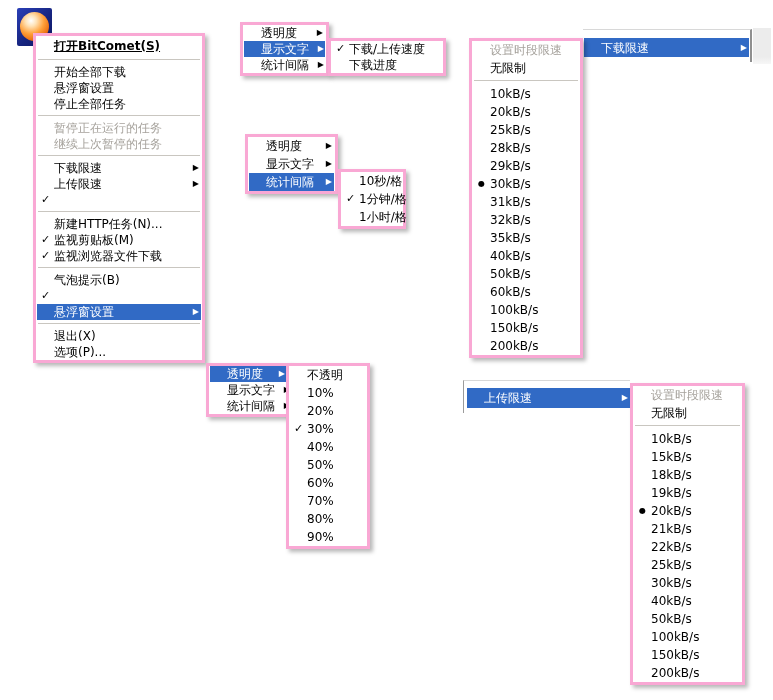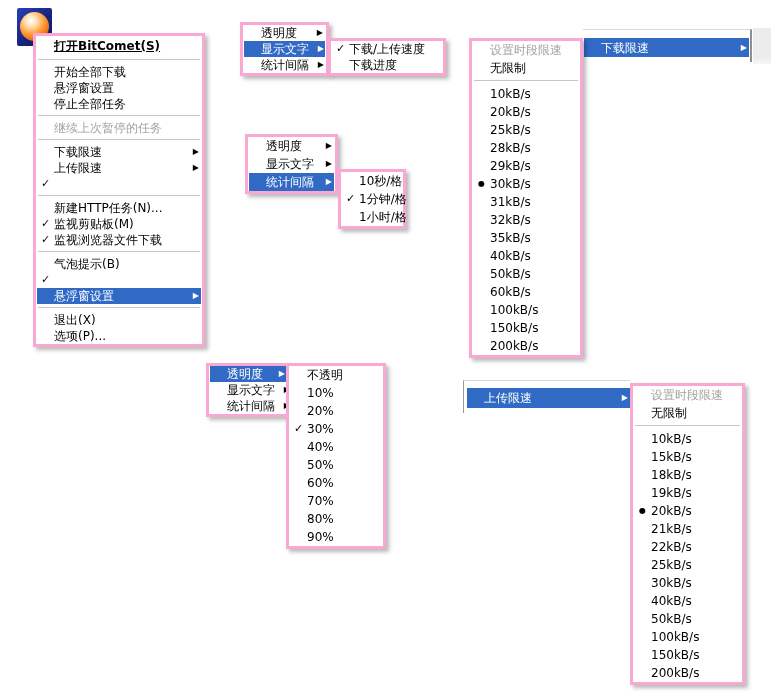--- a/index.html
+++ b/index.html
@@ -28,21 +28,21 @@
   .sep::after{content:"";position:absolute;left:1px;right:1px;top:3px;border-top:1px solid #c9c6c0;}
 
   
   #menu-main{left:33px;top:33px;width:172px;}
   #menu-float-text{left:240px;top:22px;width:89px;}
   #menu-float-text-sub{left:328px;top:38px;width:118px;z-index:3;}
   #menu-float-interval{left:245px;top:134px;width:93px;}
   #menu-float-interval-sub{left:338px;top:169px;width:68px;z-index:3;}
   #menu-download{left:469px;top:38px;width:114px;z-index:3;}
   #menu-floatwin-settings{left:206px;top:363px;width:85px;z-index:3;}
-  #menu-transparency{left:286px;top:363px;width:100px;z-index:4;}
+  #menu-transparency{left:286px;top:363px;width:84px;z-index:4;}
   #menu-upload{left:630px;top:383px;width:115px;z-index:3;}
 
   
   .fragment{position:absolute;background:#fff;box-sizing:border-box;z-index:1;}
   #frag-download{left:583px;top:29px;width:169px;height:33px;
     border-top:1px solid #d8d8d8;border-right:2px solid #8f8f8f;}
   #frag-download .bluebar{position:absolute;left:1px;right:1px;top:8px;height:19px;}
   #frag-upload{left:463px;top:380px;width:167px;height:33px;
     border-top:1px solid #d8d8d8;border-left:1px solid #9b9b9b;}
   #frag-upload .bluebar{position:absolute;left:3px;right:0;top:7px;height:20px;}
@@ -94,20 +94,25 @@
         <span class="arrow"></span>
       </div>
       <div class="mi">
         <span class="gutter"></span>
         <span class="lbl">停止全部任务</span>
         <span class="arrow"></span>
       </div>
       <div class="sep"></div>
       <div class="mi disabled">
         <span class="gutter"></span>
+        <span class="lbl">暂停正在运行的任务</span>
+        <span class="arrow"></span>
+      </div>
+      <div class="mi disabled">
+        <span class="gutter"></span>
         <span class="lbl">继续上次暂停的任务</span>
         <span class="arrow"></span>
       </div>
       <div class="sep"></div>
       <div class="mi">
         <span class="gutter"></span>
         <span class="lbl">下载限速</span>
         <span class="arrow">▶</span>
       </div>
       <div class="mi">

